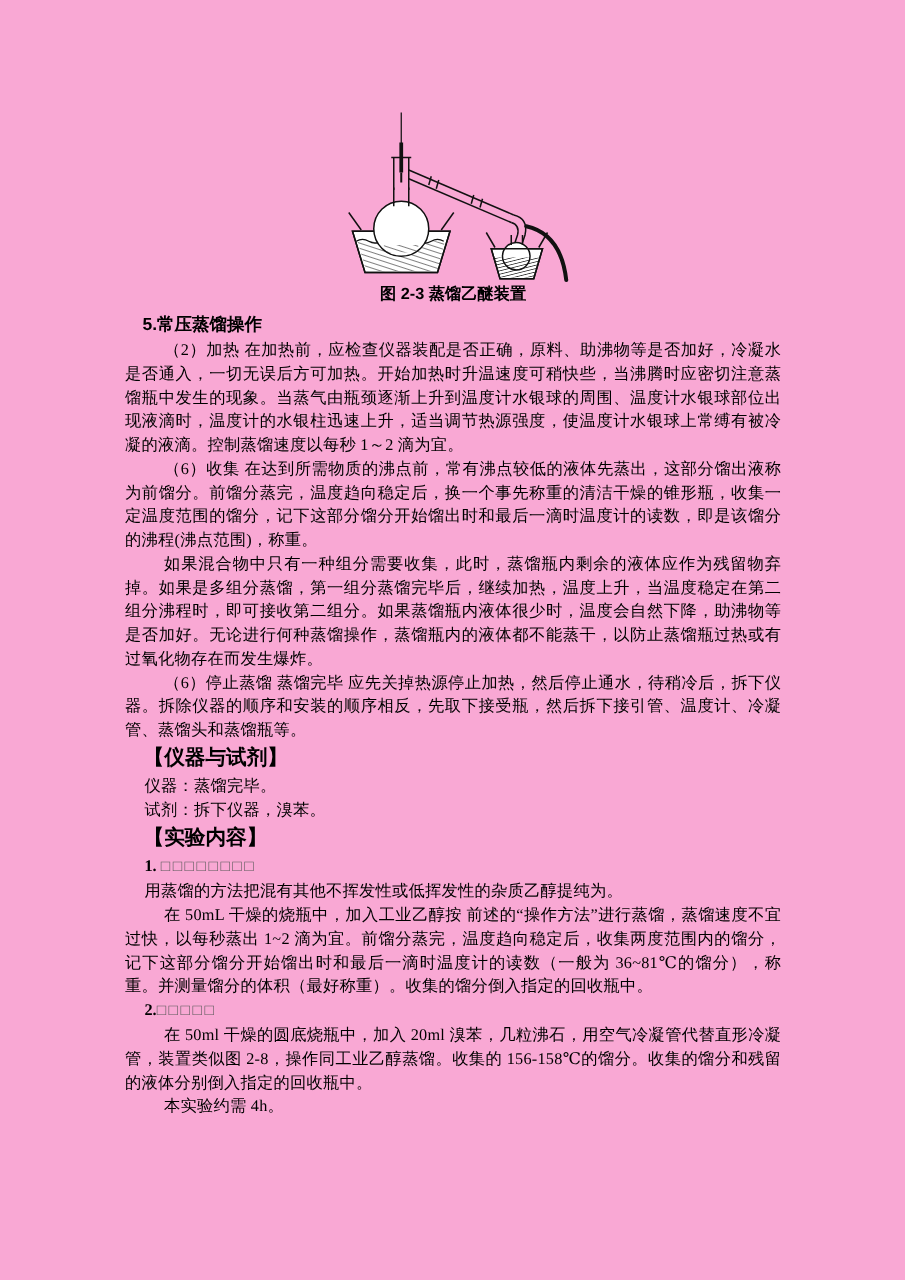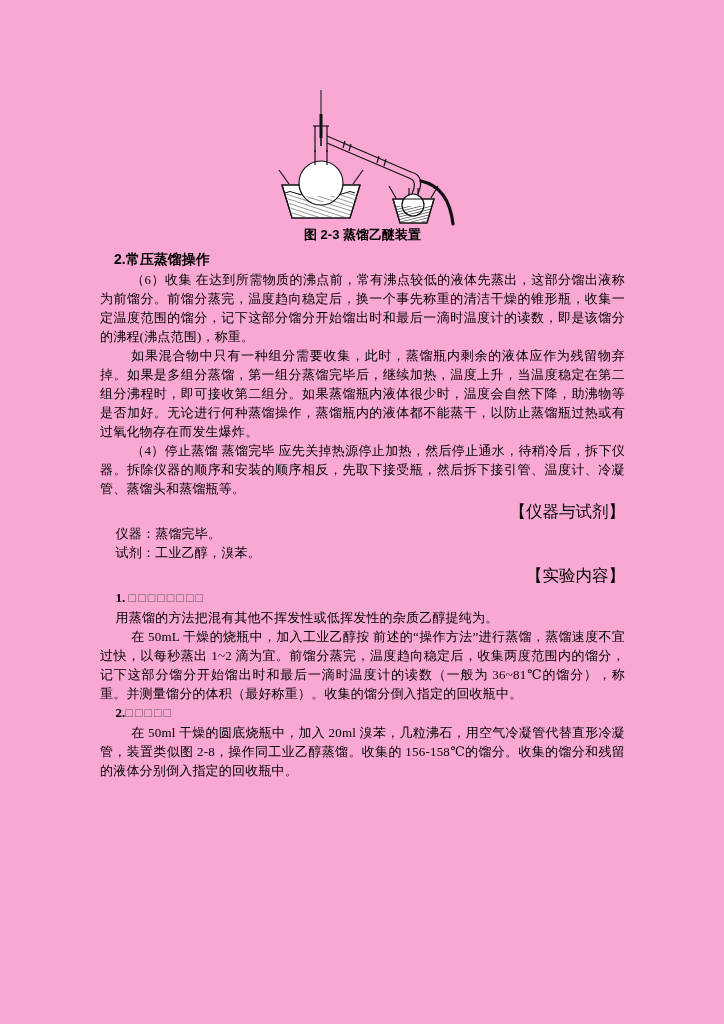--- a/index.html
+++ b/index.html
@@ -28,22 +28,22 @@
     margin:6px 0 1px 0; text-indent:1em;
   }
   .para {
     font-size:13px; line-height:19px; margin:0;
     text-align:justify; text-indent:2.4em;
     letter-spacing:0.2px;
   }
   .para b { font-weight:700; }
   .big-heading {
     font-family:"Liberation Sans","DejaVu Sans",sans-serif;
-    font-weight:400; font-size:16.5px; line-height:23px;
-    margin:2px 0 1px 0; text-indent:0.9em;text-align:right;
+    font-weight:700; font-size:16.5px; line-height:23px;
+    margin:2px 0 1px 0; text-indent:0.9em;
   }
   .line-sm { font-size:13px; line-height:19px; margin:0; text-indent:1.2em; letter-spacing:0.2px; }
   .item-label { font-size:13px; line-height:19px; margin:0; text-indent:1.2em; }
   .item-label b { font-family:"Liberation Serif",serif; }
   .boxes { color:#5a5a5a; letter-spacing:2px; font-size:12.5px; }
 </style>
 </head>
 <body>
 
 <div class="page">
@@ -108,42 +108,44 @@
           <circle cx="154" cy="117" r="11" fill="#fff"></circle>
           <polygon points="136,118 173,118 168,134 141,134" fill="url(#hatchDark)" stroke="none"></polygon>
           <polygon points="134,111 175,111 168,135 141,135" fill="none"></polygon>
           <line x1="150" y1="100" x2="150" y2="108"></line>
           <line x1="159" y1="100" x2="159" y2="108"></line>
         </g>
       </svg>
       <figcaption class="fig-caption">图 2-3  蒸馏乙醚装置</figcaption>
     </figure>
 
-    <h3 class="sec-heading">2.常压蒸馏操作</h3>
+    <h3 class="sec-heading">5.常压蒸馏操作</h3>
 
 
+    <p class="para">（2）加热  在加热前，应检查仪器装配是否正确，原料、助沸物等是否加好，冷凝水是否通入，一切无误后方可加热。开始加热时升温速度可稍快些，当沸腾时应密切注意蒸馏瓶中发生的现象。当蒸气由瓶颈逐渐上升到温度计水银球的周围、温度计水银球部位出现液滴时，温度计的水银柱迅速上升，适当调节热源强度，使温度计水银球上常缚有被冷凝的液滴。控制蒸馏速度以每秒 1～2 滴为宜。</p>
 
     <p class="para">（6）收集  在达到所需物质的沸点前，常有沸点较低的液体先蒸出，这部分馏出液称为前馏分。前馏分蒸完，温度趋向稳定后，换一个事先称重的清洁干燥的锥形瓶，收集一定温度范围的馏分，记下这部分馏分开始馏出时和最后一滴时温度计的读数，即是该馏分的沸程(沸点范围)，称重。</p>
 
     <p class="para">如果混合物中只有一种组分需要收集，此时，蒸馏瓶内剩余的液体应作为残留物弃掉。如果是多组分蒸馏，第一组分蒸馏完毕后，继续加热，温度上升，当温度稳定在第二组分沸程时，即可接收第二组分。如果蒸馏瓶内液体很少时，温度会自然下降，助沸物等是否加好。无论进行何种蒸馏操作，蒸馏瓶内的液体都不能蒸干，以防止蒸馏瓶过热或有过氧化物存在而发生爆炸。</p>
 
-    <p class="para">（4）停止蒸馏  蒸馏完毕 应先关掉热源停止加热，然后停止通水，待稍冷后，拆下仪器。拆除仪器的顺序和安装的顺序相反，先取下接受瓶，然后拆下接引管、温度计、冷凝管、蒸馏头和蒸馏瓶等。</p>
+    <p class="para">（6）停止蒸馏  蒸馏完毕 应先关掉热源停止加热，然后停止通水，待稍冷后，拆下仪器。拆除仪器的顺序和安装的顺序相反，先取下接受瓶，然后拆下接引管、温度计、冷凝管、蒸馏头和蒸馏瓶等。</p>
 
     <h2 class="big-heading">【仪器与试剂】</h2>
 
     <p class="line-sm">仪器：蒸馏完毕。</p>
-    <p class="line-sm">试剂：工业乙醇，溴苯。</p>
+    <p class="line-sm">试剂：拆下仪器，溴苯。</p>
 
     <h2 class="big-heading">【实验内容】</h2>
 
     <p class="item-label"><b>1. </b><span class="boxes">□□□□□□□□</span></p>
 
     <p class="line-sm">用蒸馏的方法把混有其他不挥发性或低挥发性的杂质乙醇提纯为。</p>
 
     <p class="para">在 50mL 干燥的烧瓶中，加入工业乙醇按 前述的“操作方法”进行蒸馏，蒸馏速度不宜过快，以每秒蒸出 1~2 滴为宜。前馏分蒸完，温度趋向稳定后，收集两度范围内的馏分，记下这部分馏分开始馏出时和最后一滴时温度计的读数（一般为 36~81℃的馏分），称重。并测量馏分的体积（最好称重）。收集的馏分倒入指定的回收瓶中。</p>
 
     <p class="item-label"><b>2.</b><span class="boxes">□□□□□</span></p>
 
     <p class="para">在 50ml 干燥的圆底烧瓶中，加入 20ml 溴苯，几粒沸石，用空气冷凝管代替直形冷凝管，装置类似图 2-8，操作同工业乙醇蒸馏。收集的 156-158℃的馏分。收集的馏分和残留的液体分别倒入指定的回收瓶中。</p>
 
+    <p class="para">本实验约需 4h。</p>
 
   </div>
 </div>
 
 </body></html>

